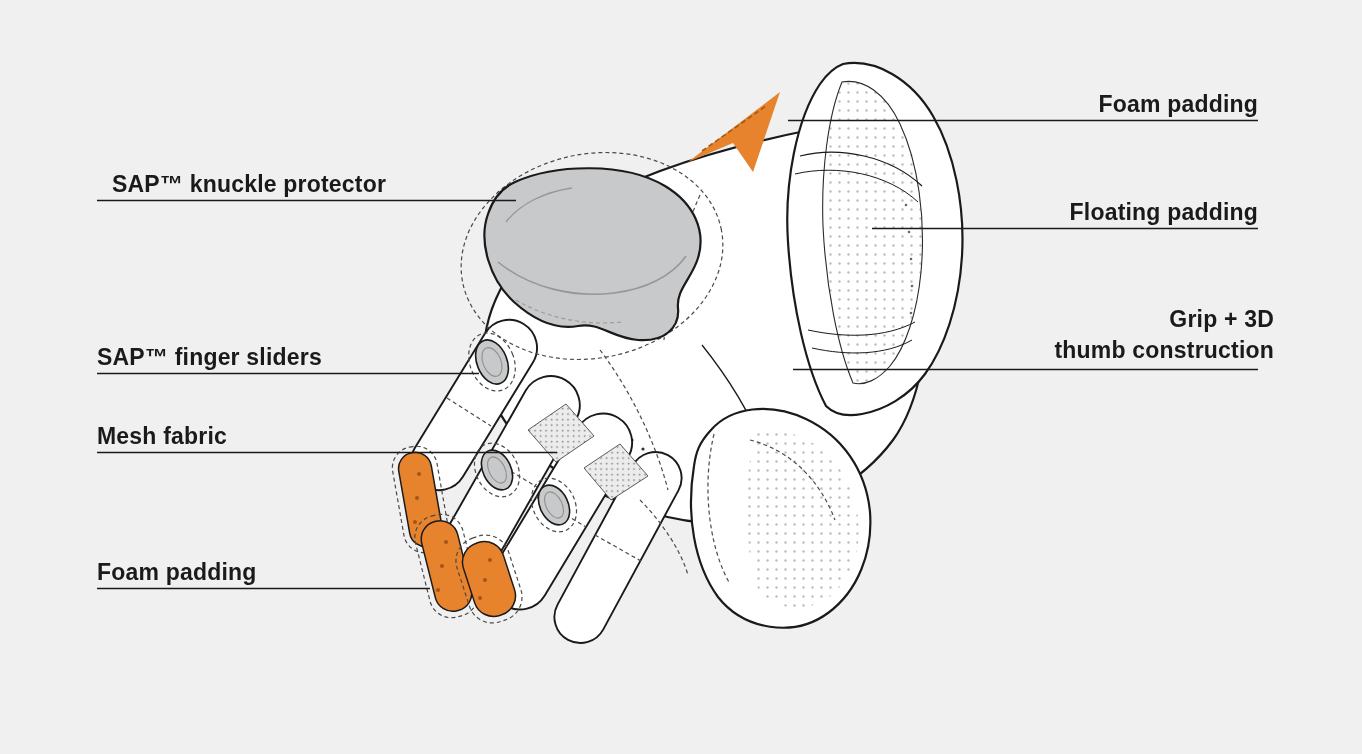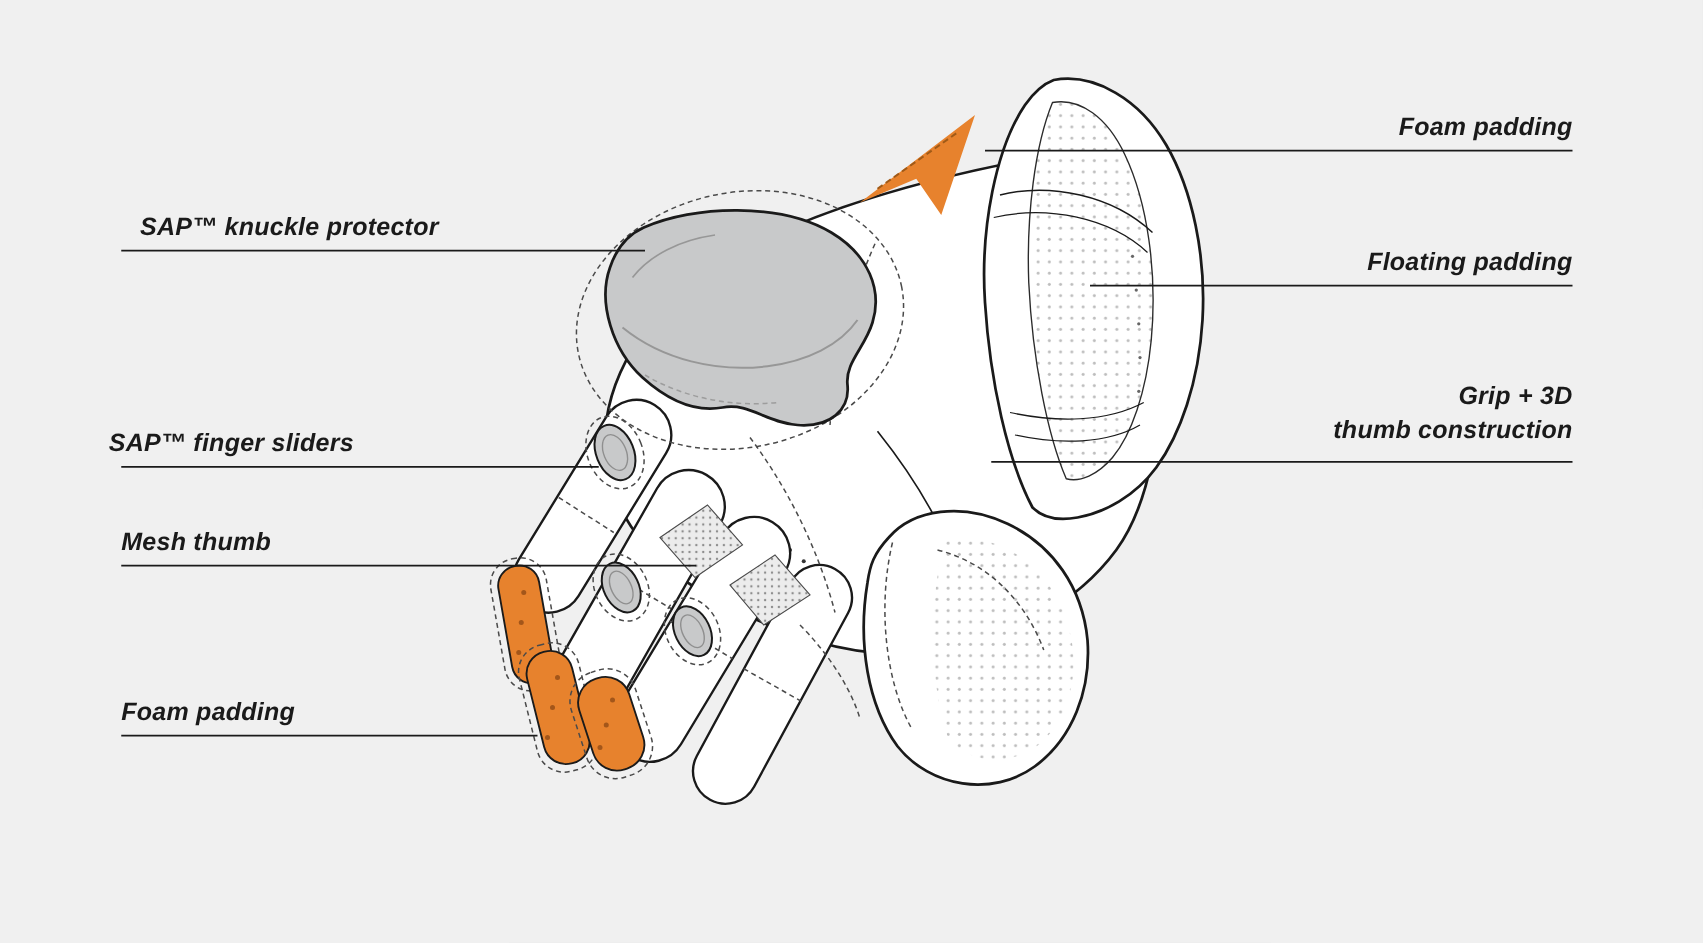--- a/index.html
+++ b/index.html
@@ -10,26 +10,25 @@
     position:relative;
     width:1362px; height:754px;
     background:var(--bg, #f0f0f0);
     overflow:hidden;
   }
   .art { position:absolute; left:0; top:0; width:1362px; height:754px; }
 
   .label {
     position:absolute;
     font-weight:700;
-    font-size:20px;
+    font-size:23px;
     line-height:1.35;
     color:var(--line-color, #1a1a1a);
     letter-spacing:0.2px;
     white-space:pre-line;
-    font-style:italic;
   }
   .label.right { text-align:right; }
 
   
   .outline      { fill:#ffffff; stroke:var(--line-color,#1a1a1a); }
   .outline-thin { fill:none;    stroke:var(--line-color,#1a1a1a); }
   .dash         { fill:none; stroke:#4a4a4a; stroke-width:1.2; stroke-dasharray:4 3; }
   .gray-fill    { fill:var(--protector-gray,#c8c9ca); stroke:var(--line-color,#1a1a1a); }
   .orange-fill  { fill:var(--accent-orange,#e7822d); }
   .leader       { stroke:var(--line-color,#1a1a1a); stroke-width:1.5; }
@@ -152,21 +151,21 @@
       <line class="leader" x1="97" y1="373.5" x2="479" y2="373.5"></line>
       <line class="leader" x1="97" y1="452.5" x2="557" y2="452.5"></line>
       <line class="leader" x1="97" y1="588.5" x2="430" y2="588.5"></line>
       <line class="leader" x1="788" y1="120.5" x2="1258" y2="120.5"></line>
       <line class="leader" x1="872" y1="228.5" x2="1258" y2="228.5"></line>
       <line class="leader" x1="793" y1="369.5" x2="1258" y2="369.5"></line>
     </g>
   </svg>
 
   <div class="label left" style="left:112px;  top:169px;">SAP™ knuckle protector</div>
-  <div class="label left" style="left:87px;  top:342px;">SAP™ finger sliders</div>
-  <div class="label left" style="left:97px;  top:421px;">Mesh thumb</div>
+  <div class="label left" style="left:97px;  top:342px;">SAP™ finger sliders</div>
+  <div class="label left" style="left:97px;  top:421px;">Mesh fabric</div>
   <div class="label left" style="left:97px;  top:557px;">Foam padding</div>
   <div class="label right" style="right:104px; top:89px;">Foam padding</div>
   <div class="label right" style="right:104px; top:197px;">Floating padding</div>
-  <div class="label right" style="right:104px; top:304px;text-align:right;">Grip + 3D
+  <div class="label right" style="right:88px; top:304px;text-align:right;">Grip + 3D
 thumb construction</div>
 
 </div>
 
 </body></html>

